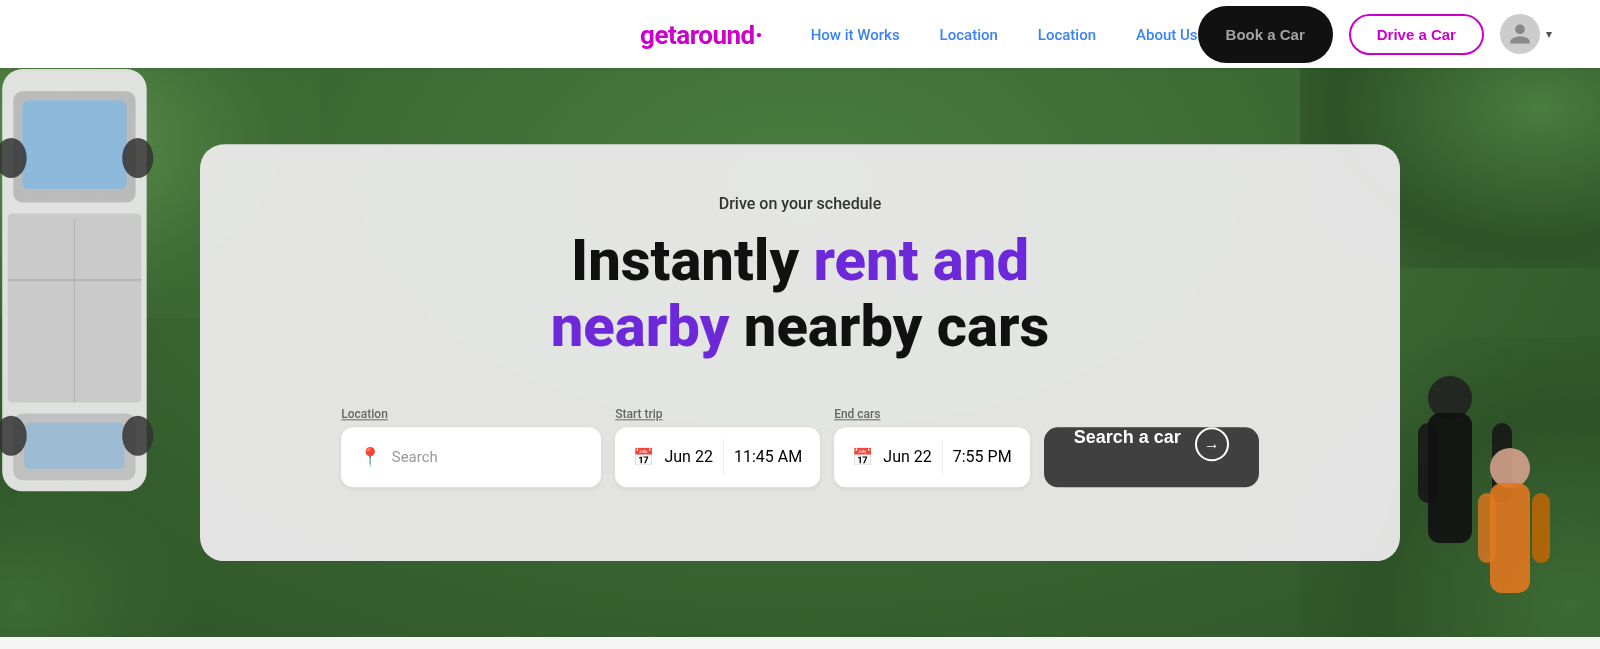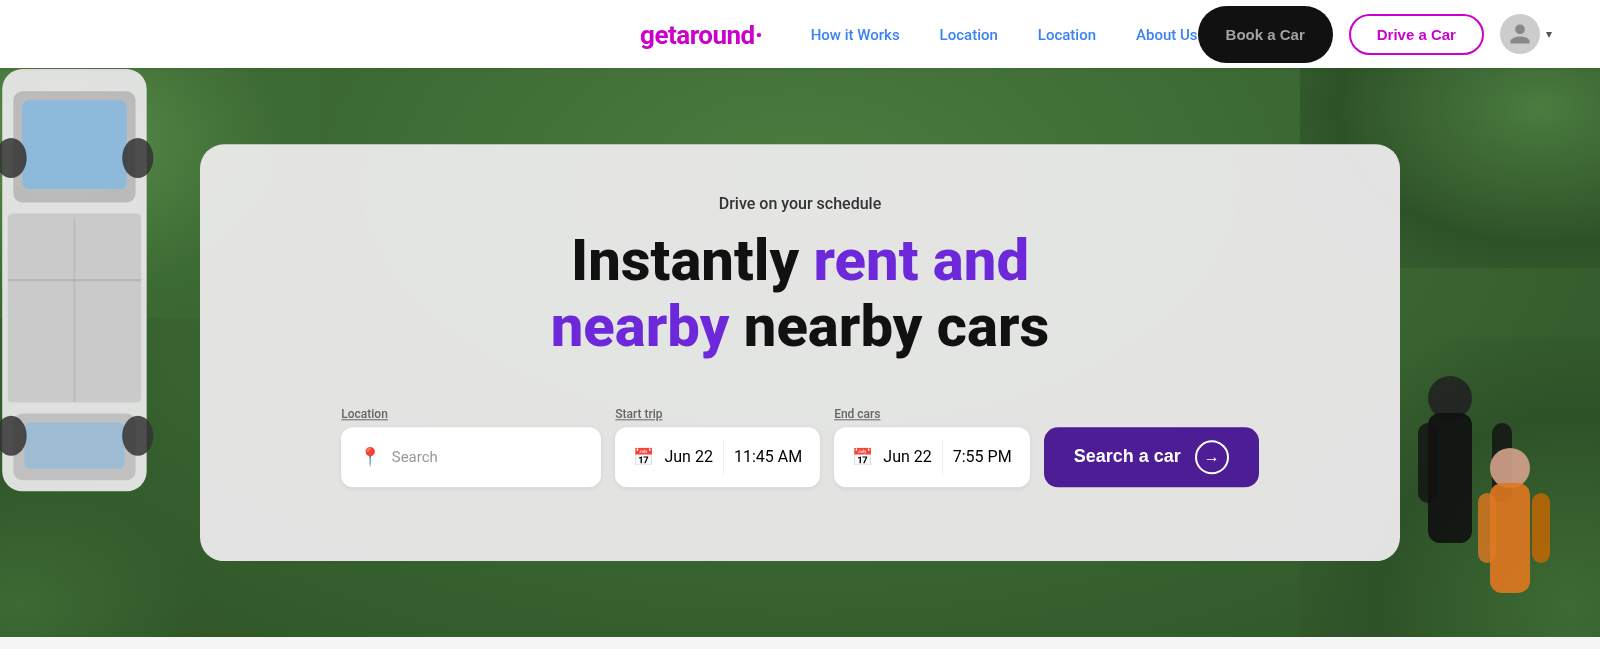--- a/index.html
+++ b/index.html
@@ -228,31 +228,31 @@
       font-size: 18px;
       color: #555;
     }
 
     .icon-cal {
       font-size: 17px;
       color: #aaa;
     }
 
     .btn-search {
-      background: #4c1d95;
+      background: #404040;
       color: #fff;
       border: none;
       border-radius: 14px;
       height: 60px;
       padding: 0 30px;
       font-size: 18px;
       font-weight: 700;
       cursor: pointer;
       display: flex;
-      align-items: center;
+      align-items: flex-start;
       gap: 14px;
       white-space: nowrap;
       margin-top: 27px;
     }
 
     .btn-search .arrow-circle {
       width: 34px;
       height: 34px;
       border-radius: 50%;
       border: 2px solid #fff;

